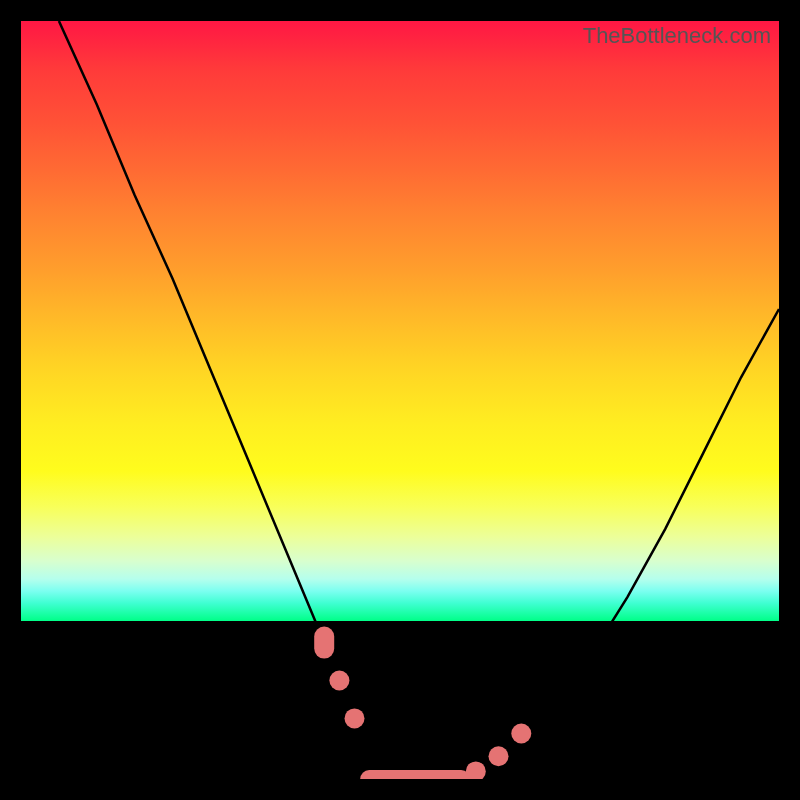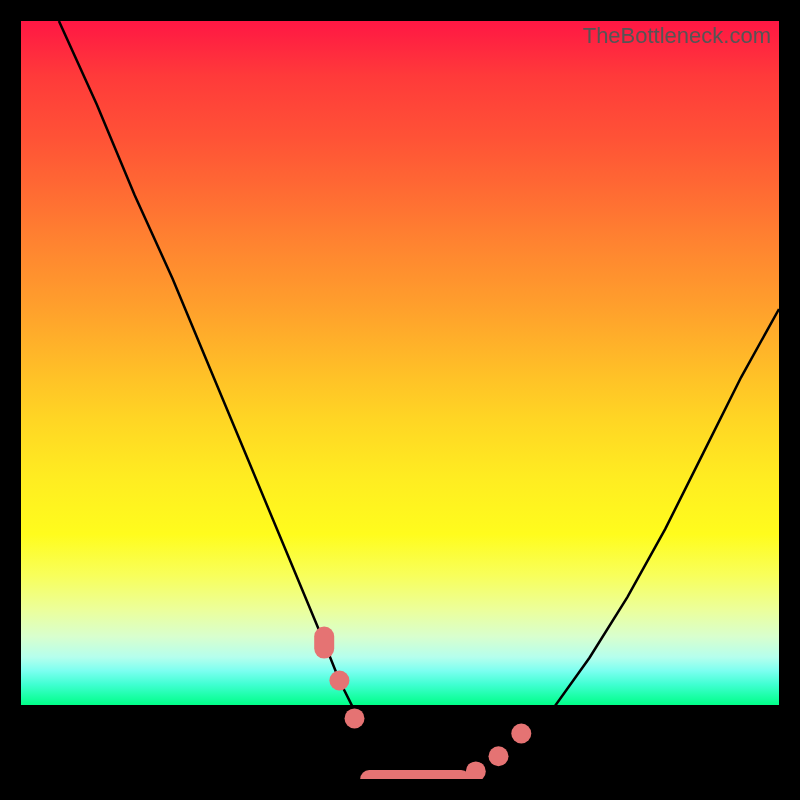--- a/index.html
+++ b/index.html
@@ -14,21 +14,21 @@
     position: relative;
     width: 800px;
     height: 800px;
     background: #000;
   }
   .plot-area {
     position: absolute;
     left: 21px;
     top: 21px;
     width: 758px;
-    height: 684px;
+    height: 600px;
     background: linear-gradient(to bottom,
       #ff1744 0%,
       #ff3a3a 8%,
       #ff5236 17%,
       #ff6b33 25%,
       #ff8530 33%,
       #ffa02c 42%,
       #ffbb28 50%,
       #ffd524 58%,
       #ffed21 67%,

